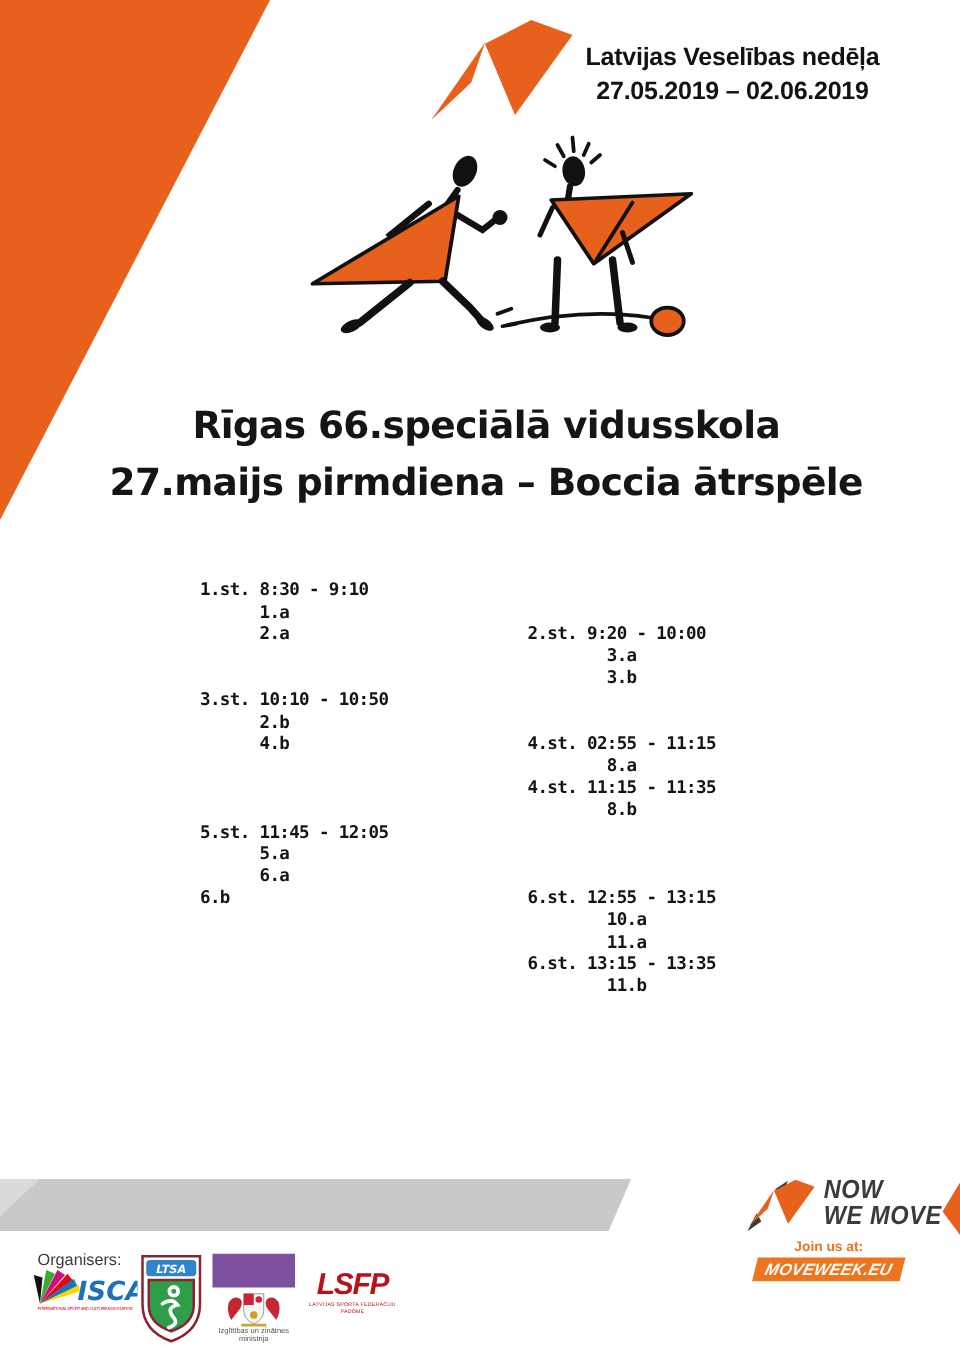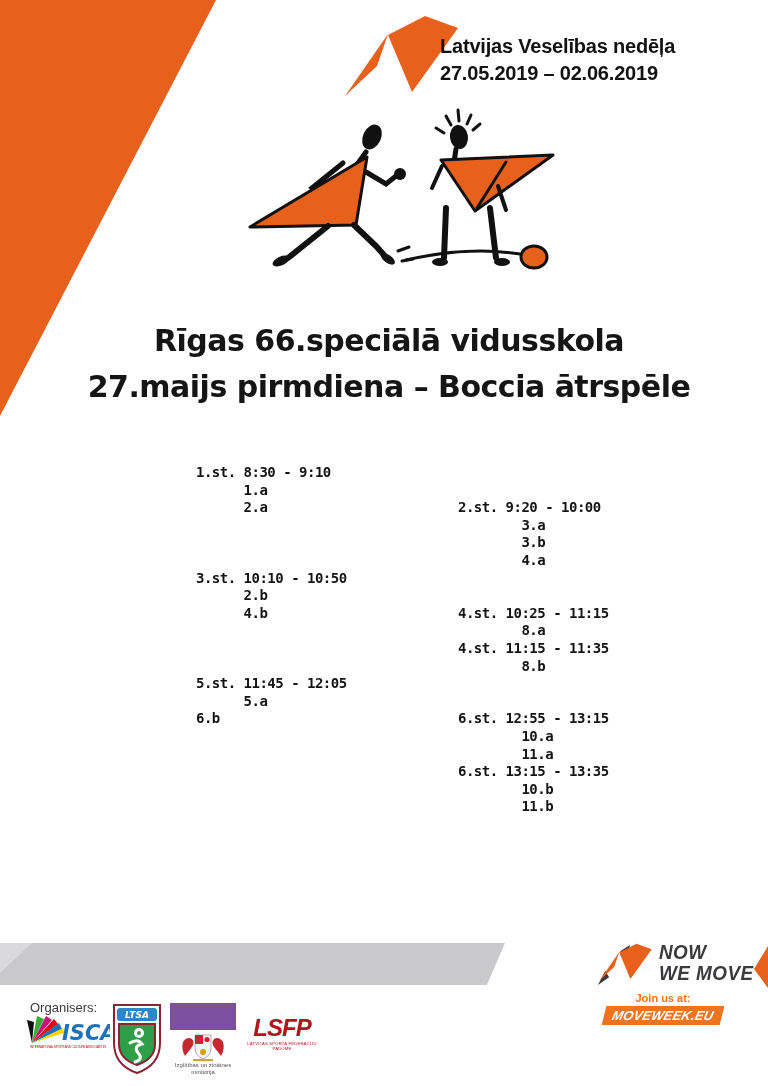--- a/index.html
+++ b/index.html
@@ -6,35 +6,35 @@
   html,body { margin:0; padding:0; background:#fff; }
   .page { position:relative; width:768px; height:1086px; background:#fff; overflow:hidden;
           font-family:"Liberation Sans", sans-serif; }
 
   
   .corner-tri { position:absolute; left:0; top:0; width:216px; height:416px;
                 background:#e8611c; clip-path:polygon(0 0,100% 0,0 100%); }
 
   
   .hdr-logo { position:absolute; left:340px; top:10px; width:125px; height:95px; }
-  .hdr-text { position:absolute; left:440px; top:33px; width:292px; text-align:left;
+  .hdr-text { position:absolute; left:440px; top:33px; width:292px; text-align:center;
               font-weight:bold; font-size:20px; line-height:27px; color:#121212; letter-spacing:-0.2px; }
 
   
   .illu { position:absolute; left:228px; top:108px; width:352px; height:202px; }
 
   
   .title { position:absolute; left:0; top:318px; width:778px; text-align:center;
            font-family:"DejaVu Sans", sans-serif; font-weight:bold; font-size:30px;
            line-height:46px; letter-spacing:-0.5px; color:#151515; }
 
   
   .schedule { position:absolute; left:160px; top:464px; font-family:"DejaVu Sans Mono", monospace;
               font-weight:bold; font-size:14px; letter-spacing:-0.5px; color:#141414; }
-  .srow { height:17.6px;margin-left:36px; }
+  .srow { height:17.6px; }
   .scol { display:inline-block; white-space:pre; vertical-align:top; }
   .scol-l { width:262px; }
 
   
   .gray-bar { position:absolute; left:0; top:943px; width:505px; height:42px; background:#c9c9cb;
               clip-path:polygon(0 0,100% 0,96.4% 100%,0 100%); }
   .gray-bar-light { position:absolute; left:0; top:943px; width:32px; height:30px; background:#dadadc;
               clip-path:polygon(0 0,100% 0,0 100%); }
   .edge-sliver { position:absolute; right:0; top:946px; width:14px; height:42px; background:#e8611c;
               clip-path:polygon(100% 0,100% 100%,0 55%); }
@@ -114,34 +114,33 @@
     <div>Rīgas 66.speciālā vidusskola</div>
     <div>27.maijs pirmdiena – Boccia ātrspēle</div>
   </div>
 
   <div class="schedule">
       <div class="srow"><span class="scol scol-l">1.st. 8:30 - 9:10</span><span class="scol scol-r"></span></div>
       <div class="srow"><span class="scol scol-l">      1.a</span><span class="scol scol-r"></span></div>
       <div class="srow"><span class="scol scol-l">      2.a</span><span class="scol scol-r">2.st. 9:20 - 10:00</span></div>
       <div class="srow"><span class="scol scol-l"></span><span class="scol scol-r">        3.a</span></div>
       <div class="srow"><span class="scol scol-l"></span><span class="scol scol-r">        3.b</span></div>
-      <div class="srow"><span class="scol scol-l"></span><span class="scol scol-r">        4.a</span></div>
       <div class="srow"><span class="scol scol-l">3.st. 10:10 - 10:50</span><span class="scol scol-r"></span></div>
       <div class="srow"><span class="scol scol-l">      2.b</span><span class="scol scol-r"></span></div>
-      <div class="srow"><span class="scol scol-l">      4.b</span><span class="scol scol-r">4.st. 10:25 - 11:15</span></div>
+      <div class="srow"><span class="scol scol-l">      4.b</span><span class="scol scol-r">4.st. 02:55 - 11:15</span></div>
       <div class="srow"><span class="scol scol-l"></span><span class="scol scol-r">        8.a</span></div>
       <div class="srow"><span class="scol scol-l"></span><span class="scol scol-r">4.st. 11:15 - 11:35</span></div>
       <div class="srow"><span class="scol scol-l"></span><span class="scol scol-r">        8.b</span></div>
       <div class="srow"><span class="scol scol-l">5.st. 11:45 - 12:05</span><span class="scol scol-r"></span></div>
       <div class="srow"><span class="scol scol-l">      5.a</span><span class="scol scol-r"></span></div>
+      <div class="srow"><span class="scol scol-l">      6.a</span><span class="scol scol-r"></span></div>
       <div class="srow"><span class="scol scol-l">6.b</span><span class="scol scol-r">6.st. 12:55 - 13:15</span></div>
       <div class="srow"><span class="scol scol-l"></span><span class="scol scol-r">        10.a</span></div>
       <div class="srow"><span class="scol scol-l"></span><span class="scol scol-r">        11.a</span></div>
       <div class="srow"><span class="scol scol-l"></span><span class="scol scol-r">6.st. 13:15 - 13:35</span></div>
-      <div class="srow"><span class="scol scol-l"></span><span class="scol scol-r">        10.b</span></div>
       <div class="srow"><span class="scol scol-l"></span><span class="scol scol-r">        11.b</span></div>
     </div>
 
   <div class="gray-bar"></div>
   <div class="gray-bar-light"></div>
   <div class="edge-sliver"></div>
 
   <svg class="nwm-arrow" viewBox="0 0 125 95">
     <polygon points="2,95 18,64 26,78" fill="#3b3b3d"></polygon>
     <polygon points="50,22 72,8 58,40" fill="#3b3b3d"></polygon>

